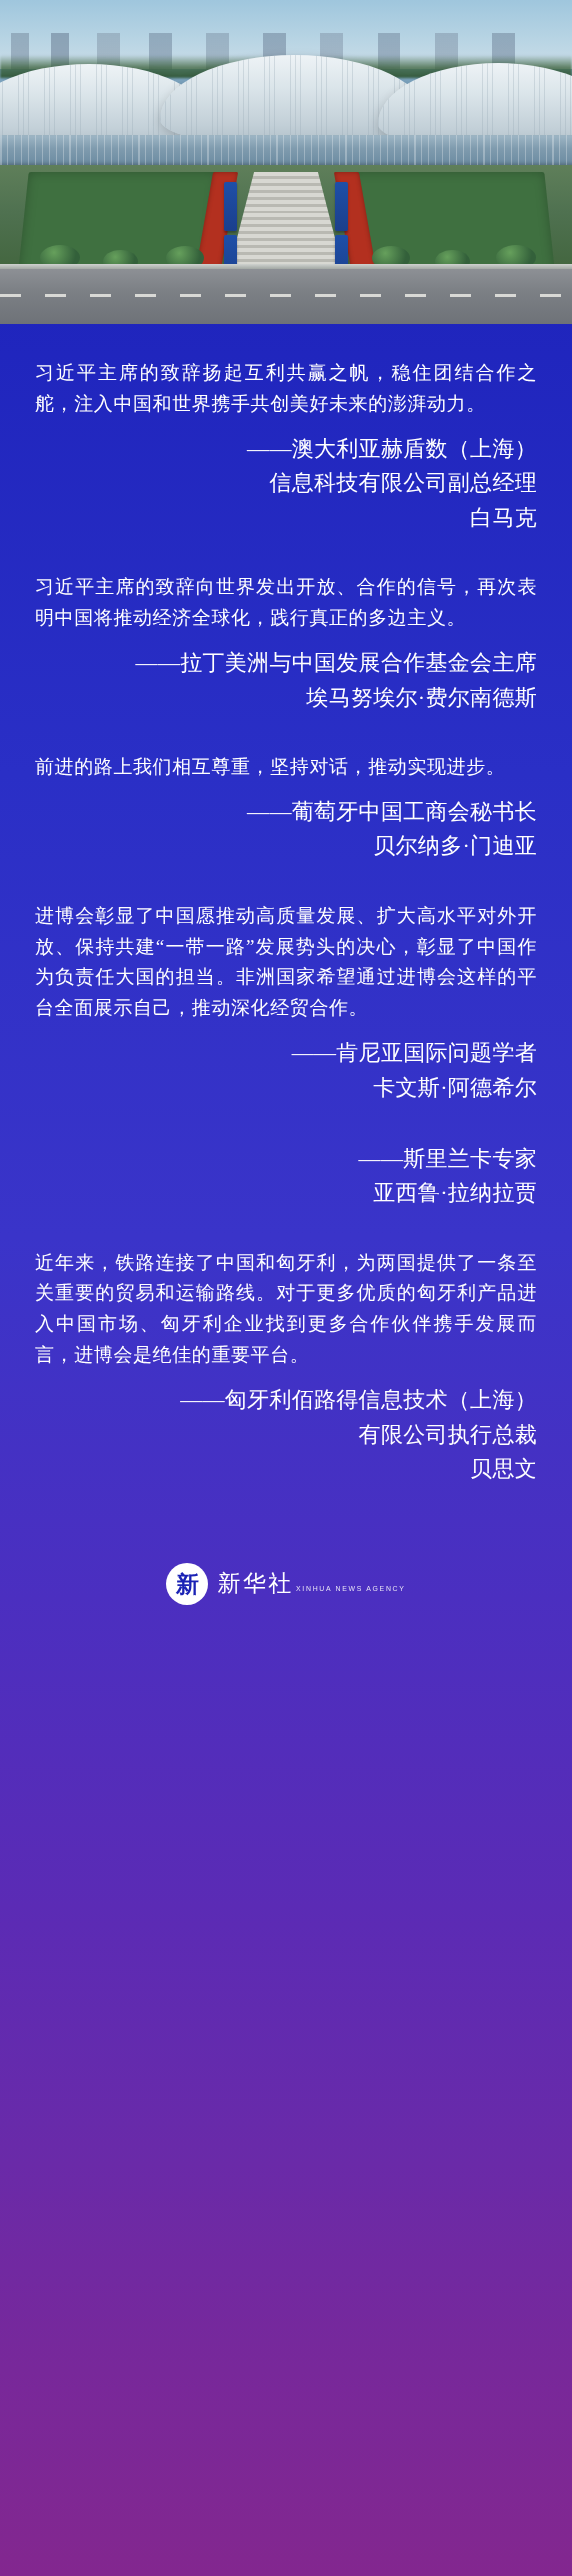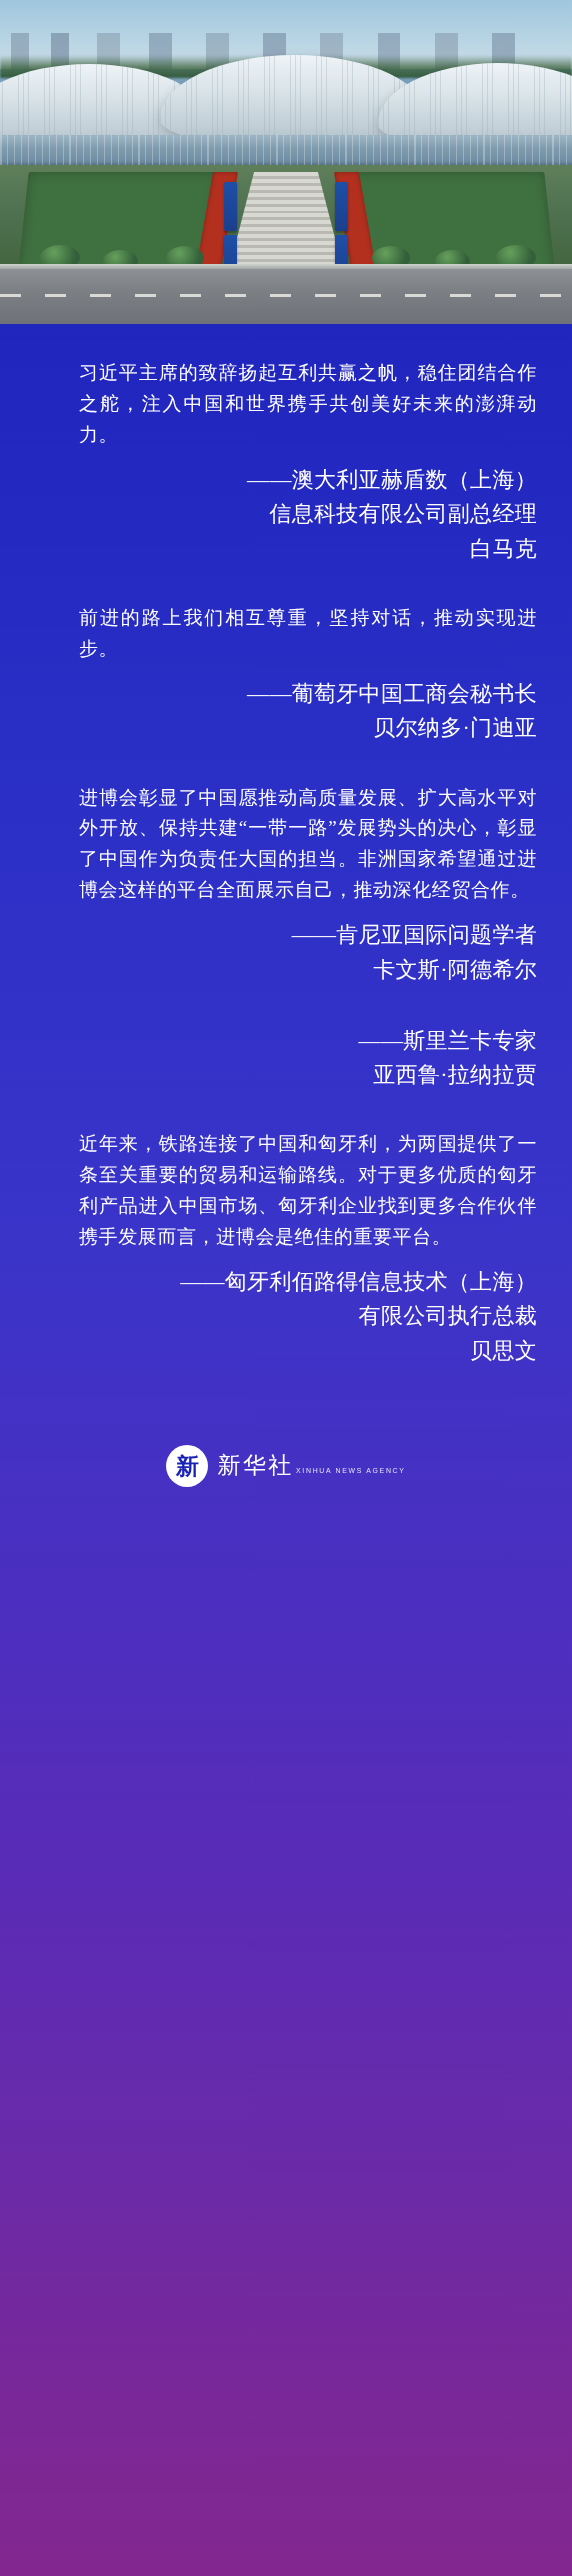--- a/index.html
+++ b/index.html
@@ -120,21 +120,20 @@
   }
   .hedge {
     position: absolute; border-radius: 50%;
     background: radial-gradient(circle at 35% 30%, #66a05c, #33603a 70%);
   }
 
   
   .content {
     position: relative;
     padding: 34px 35px 23px 35px;
-    margin-left: 44px;
   }
   .quote-block { margin-bottom: 37px; }
   .quote-text {
     color: #ffffff;
     font-size: 19px;
     line-height: 1.62;
     letter-spacing: 0.6px;
     text-align: justify;
     text-justify: inter-ideograph;
     font-family: "Liberation Serif", "DejaVu Serif", serif;
@@ -242,20 +241,27 @@
 
     <div class="quote-block">
       <p class="quote-text">习近平主席的致辞扬起互利共赢之帆，稳住团结合作之舵，注入中国和世界携手共创美好未来的澎湃动力。</p>
       <div class="attrib">
         <span class="line">——澳大利亚赫盾数（上海）</span>
         <span class="line">信息科技有限公司副总经理</span>
         <span class="line">白马克</span>
       </div>
     </div>
 
+    <div class="quote-block">
+      <p class="quote-text">习近平主席的致辞向世界发出开放、合作的信号，再次表明中国将推动经济全球化，践行真正的多边主义。</p>
+      <div class="attrib">
+        <span class="line">——拉丁美洲与中国发展合作基金会主席</span>
+        <span class="line">埃马努埃尔·费尔南德斯</span>
+      </div>
+    </div>
 
     <div class="quote-block">
       <p class="quote-text">前进的路上我们相互尊重，坚持对话，推动实现进步。</p>
       <div class="attrib">
         <span class="line">——葡萄牙中国工商会秘书长</span>
         <span class="line">贝尔纳多·门迪亚</span>
       </div>
     </div>
 
     <div class="quote-block">

